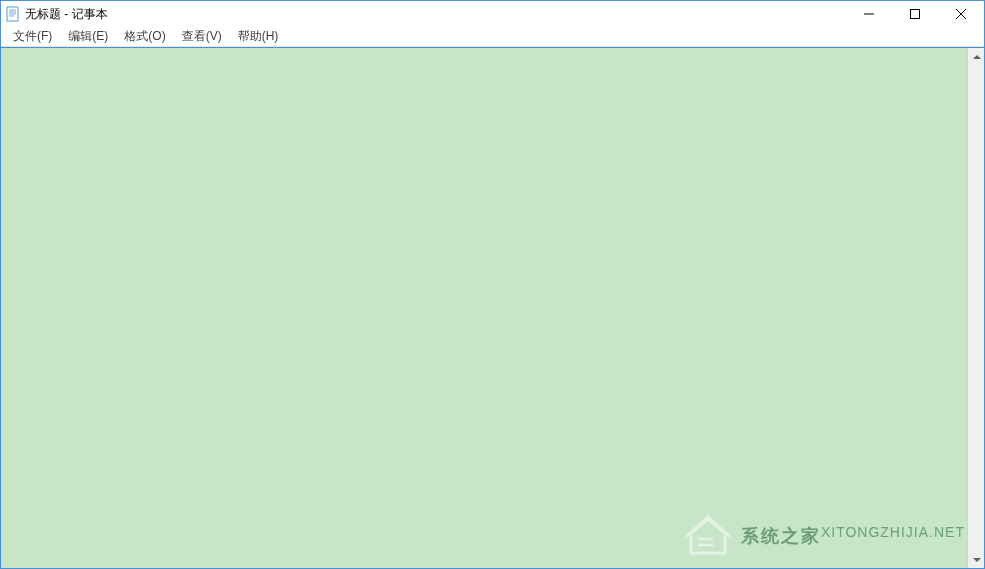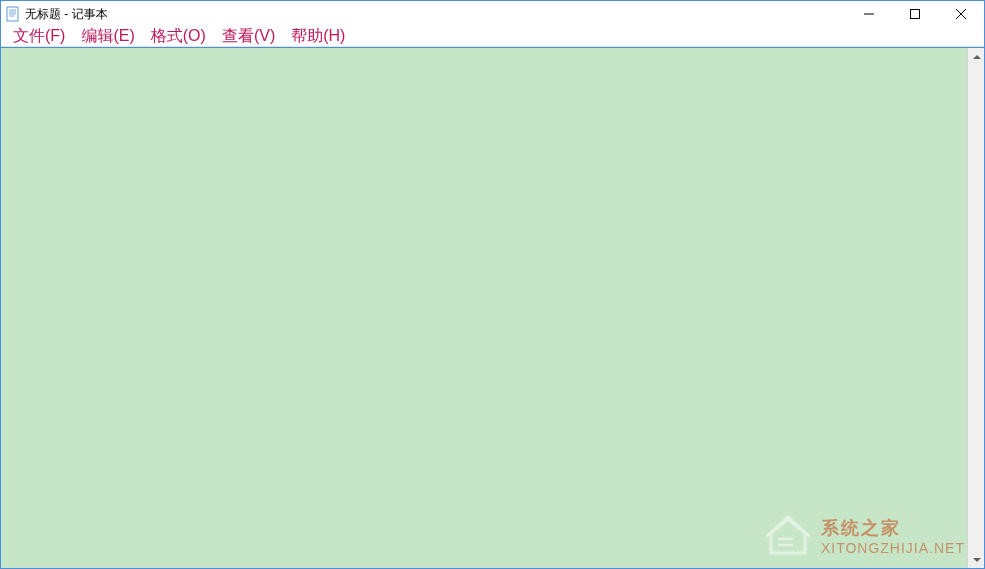--- a/index.html
+++ b/index.html
@@ -59,22 +59,22 @@
     .menubar {
       height: 20px;
       display: flex;
       align-items: center;
       padding-left: 4px;
       background: #ffffff;
       border-bottom: 1px solid #e5e5e5;
     }
     .menu-item {
       padding: 2px 8px;
-      font-size: 16px;
-      color: #be185d;
+      font-size: 12px;
+      color: #404040;
       cursor: pointer;
     }
     .editor-container {
       flex: 1;
       position: relative;
       border-top: 1px solid #4a90d9;
       display: flex;
     }
     .editor {
       flex: 1;
@@ -120,22 +120,21 @@
       opacity: 0.5;
       pointer-events: none;
     }
     .watermark-icon {
       width: 50px;
       height: 50px;
       margin-right: 8px;
     }
     .watermark-text {
       display: flex;
-      flex-direction: column;
-      color: #c2410c;
+      color: #14532d;
     }
     .watermark-text-main {
       font-size: 18px;
       font-weight: bold;
       letter-spacing: 2px;
     }
     .watermark-text-sub {
       font-size: 14px;
       letter-spacing: 1px;
     }

